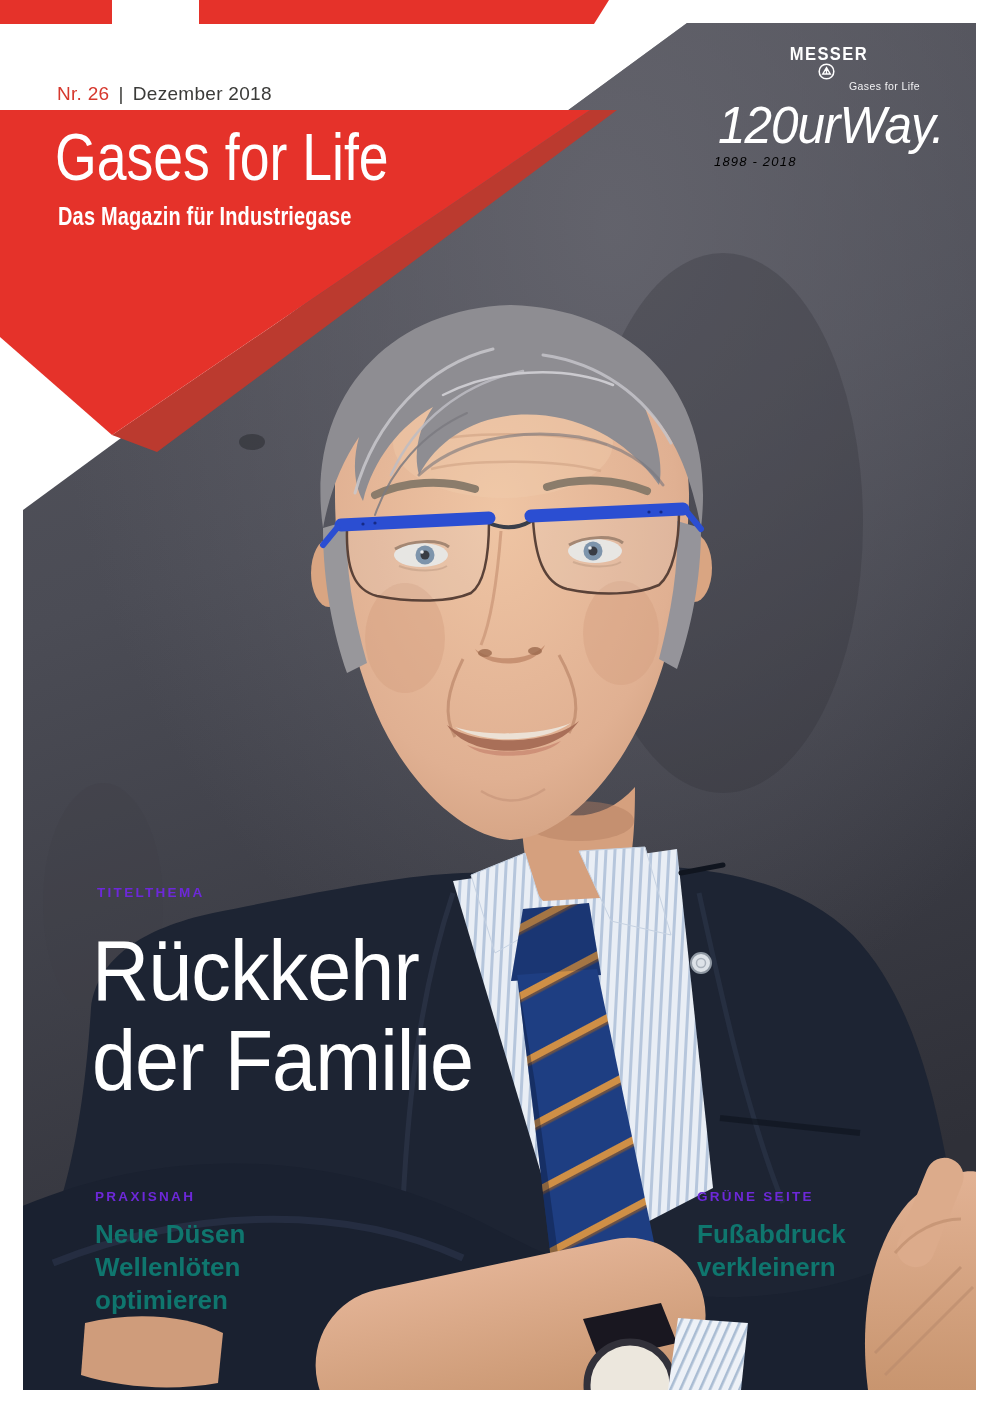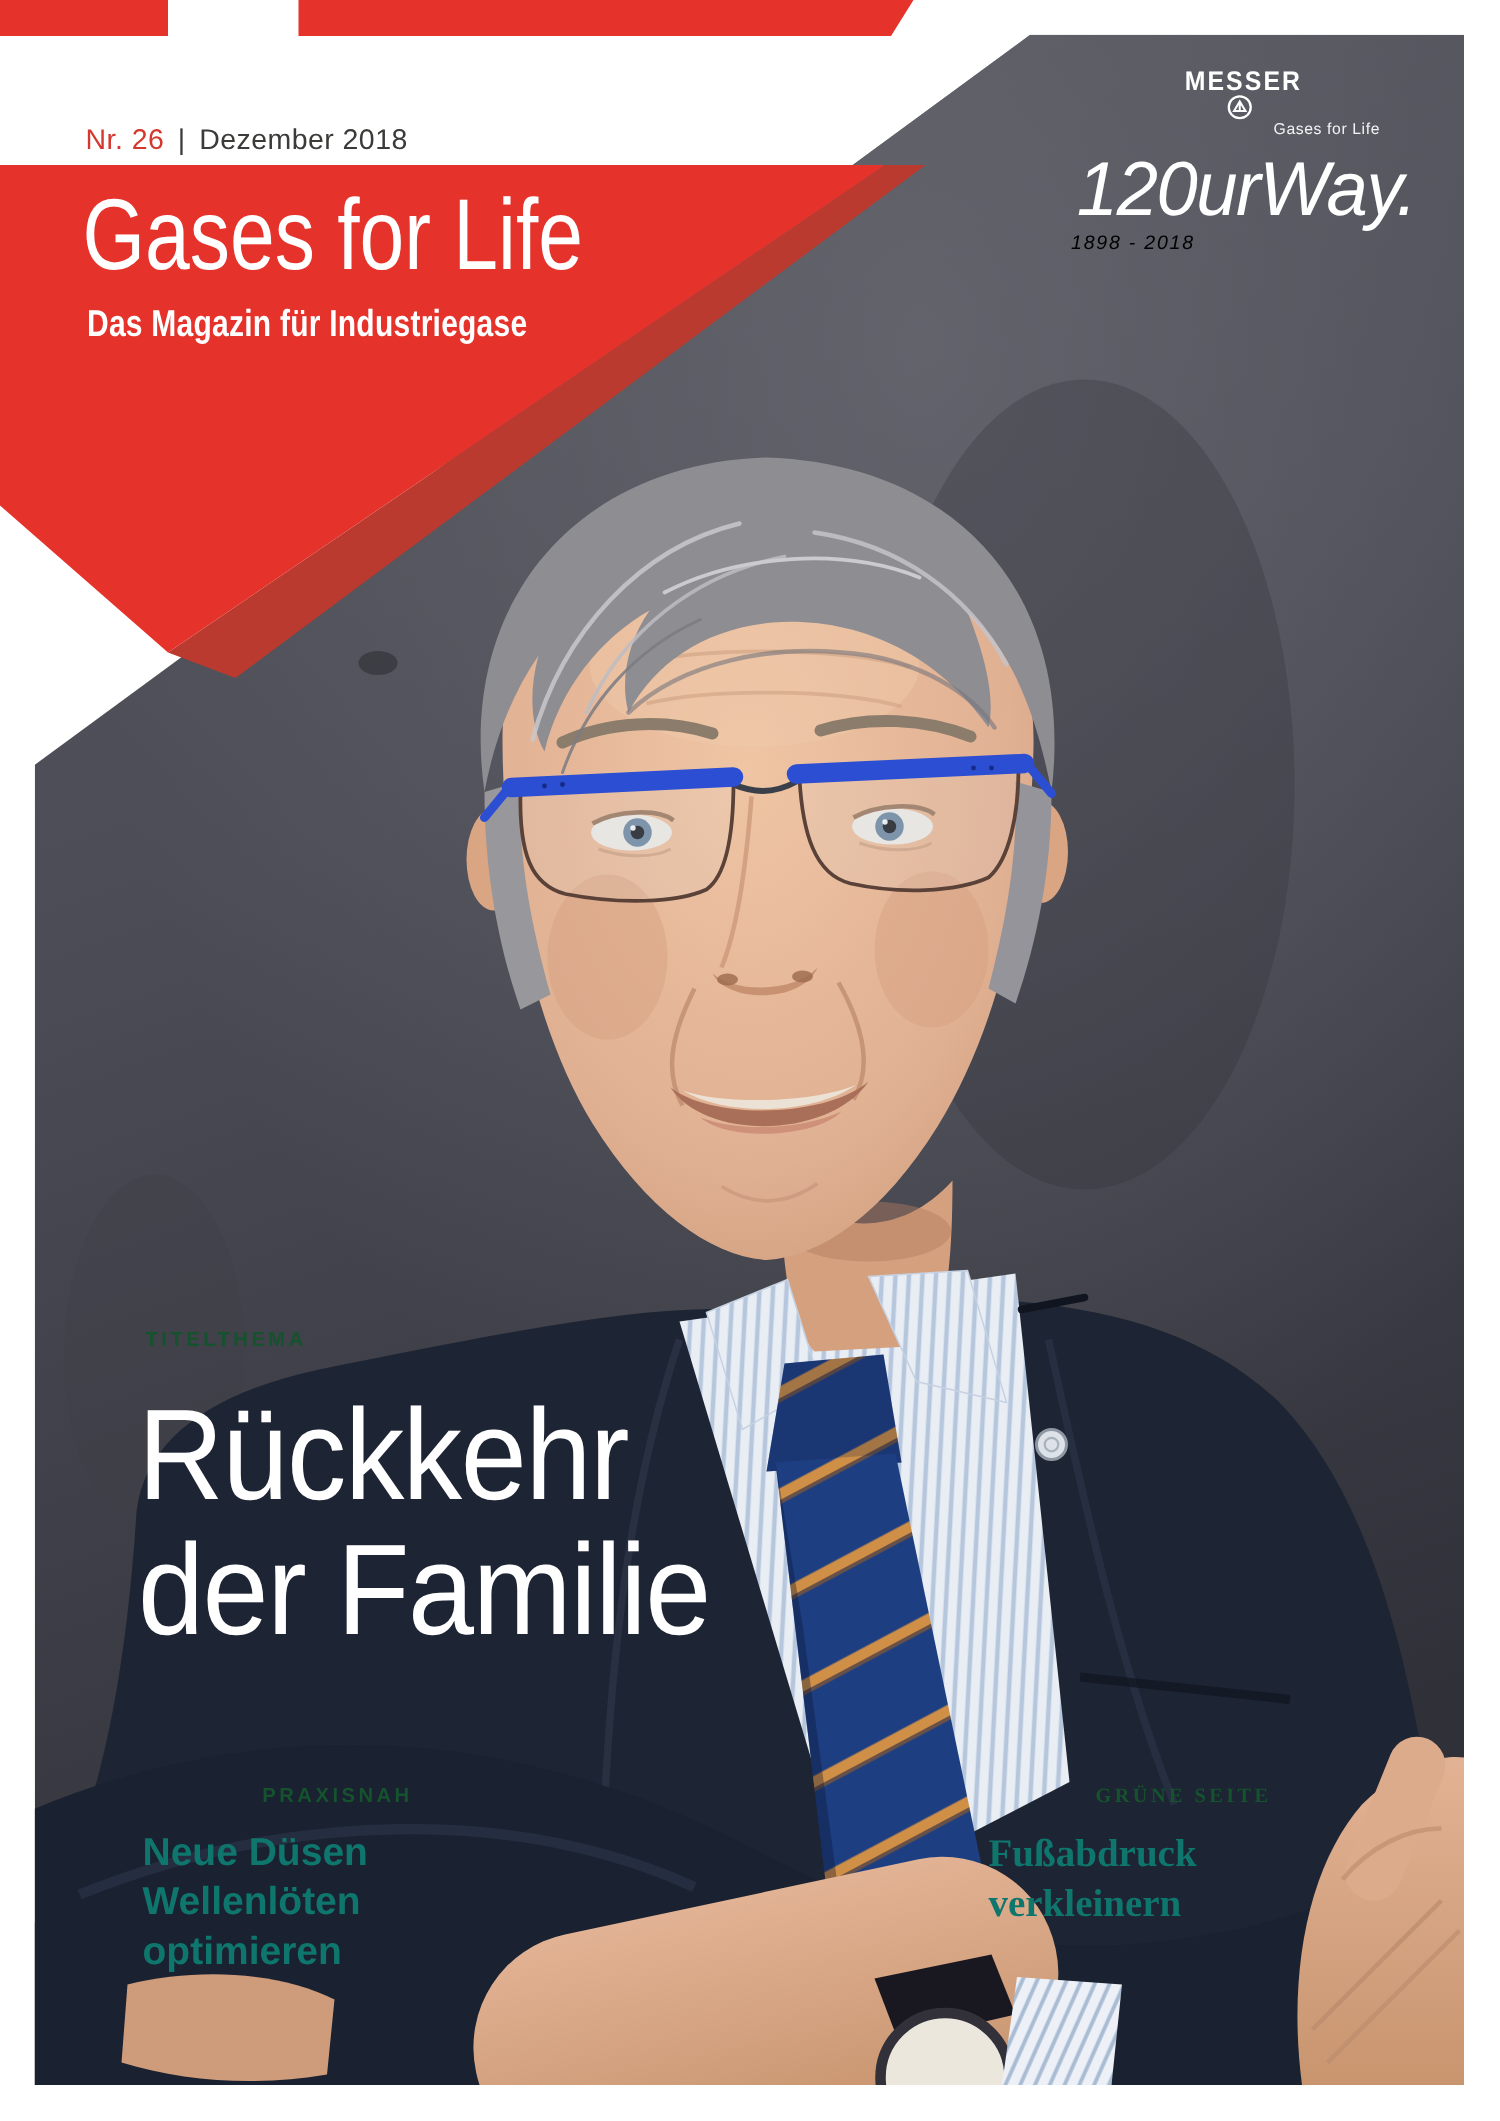--- a/index.html
+++ b/index.html
@@ -39,31 +39,31 @@
   .brand-name { font-size:18px; font-weight:bold; letter-spacing:1.5px; transform:scaleX(.92); transform-origin:right center; }
   .brand-mark { width:17px; height:17px; margin-top:-6px; }
   .brand-tagline { font-size:10.5px; letter-spacing:.4px; margin-top:0; padding-right:21px; color:#f2f2f4; }
   .brand-campaign {
     font-size:51px; font-style:italic; font-weight:200; letter-spacing:-1px;
     margin-top:7px; line-height:54px; white-space:nowrap; transform:scaleX(.97); transform-origin:right top;
   }
   .brand-years { text-align:left; font-size:13px; font-style:italic; letter-spacing:1.2px; color:#000000; margin-top:1px; padding-left:3px; }
 
   
-  .kicker { color:#14532d; font-size:13.5px; font-weight:bold; letter-spacing:2.3px; white-space:nowrap;text-align:center; }
+  .kicker { color:#6d28d9; font-size:13.5px; font-weight:bold; letter-spacing:2.3px; white-space:nowrap; }
   .cover-kicker { left:97px; top:885px; }
   .cover-title {
     left:92px; top:925px; color:#fff; font-size:86px; line-height:90px; font-weight:normal;
     letter-spacing:-1px; transform:scaleX(.92); transform-origin:left top; white-space:nowrap;
   }
 
   
   .teaser { top:1189px; width:260px; }
   .teaser-title { margin-top:14px; color:#0f766e; font-size:26px; font-weight:bold; line-height:33px; white-space:nowrap; }
-  .t0 { left:95px; } .t1 { left:387px; } .t2 { left:659px;font-family:Liberation Serif, serif; }
+  .t0 { left:95px; } .t1 { left:387px; } .t2 { left:697px; }
 </style>
 </head>
 <body>
 
 <div class="page">
 
   <svg class="photo-svg" width="953" height="1367" viewBox="0 0 953 1367" aria-hidden="true">
     <defs>
       <linearGradient id="wallG" x1="0" y1="0" x2="0.25" y2="1">
         <stop offset="0" stop-color="#57575f"></stop>

